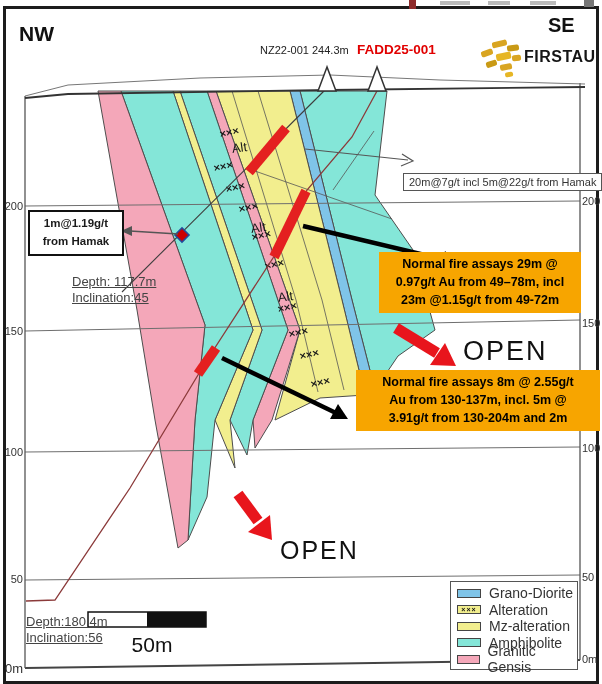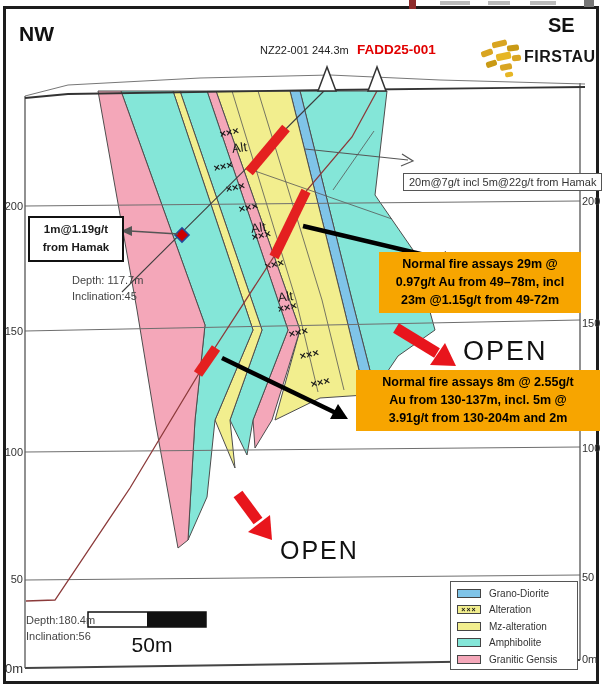--- a/index.html
+++ b/index.html
@@ -8,32 +8,32 @@
   .abs{position:absolute;}
   .compass{font-size:21px;font-weight:bold;color:#111;}
   .hole-label{font-size:11px;color:#222;white-space:nowrap;}
   .hole-label.red{font-size:13.5px;font-weight:bold;color:#e10000;}
   .logo-text{font-size:16px;font-weight:bold;color:#151515;letter-spacing:0.5px;}
   .white-box{background:#fff;border:2px solid #111;text-align:center;font-weight:bold;font-size:11.5px;line-height:1.55;color:#1a1a1a;padding:3px 2px;}
   .note-box{background:#fefefe;border:1.5px solid #555;font-size:11px;color:#333;white-space:nowrap;padding:2px 5px;}
   .assay-box{background:#f7a500;color:#000;font-weight:bold;font-size:12.5px;line-height:1.42;text-align:center;padding:4px 2px;}
   .open{font-size:27px;font-weight:500;letter-spacing:2px;color:#111;}
   .open.small{font-size:25px;}
-  .depth-note{font-size:11px;color:#444;white-space:nowrap;line-height:1.9;}
+  .depth-note{font-size:13px;color:#444;text-decoration:underline;white-space:nowrap;line-height:1.9;}
   .tick{font-size:11px;color:#333;}
   .tick.left{width:21px;text-align:right;}
   .legend{background:#fff;border:1.5px solid #555;padding:3px 0 0 6px;box-sizing:border-box;}
   .legend-row{display:flex;align-items:center;height:16.5px;gap:8px;}
   .sw{width:24px;height:9px;border:1px solid #444;box-sizing:border-box;display:flex;align-items:center;justify-content:center;font-size:7px;line-height:7px;color:#111;font-weight:bold;letter-spacing:1px;}
   .sw0{background:#7fc4e8;}
   .sw1{background:#f2ee8e;}
   .sw2{background:#f2ee8e;}
   .sw3{background:#84e6d8;}
   .sw4{background:#f4a7b9;}
-  .legend-label{font-size:10px;color:#333;}
+  .legend-label{font-size:14px;color:#333;}
   .scale-label{font-size:21px;color:#111;}
   .artifact{background:#bbb;}
 </style>
 </head>
 <body>
 
 <div class="frame"></div>
 
 <div class="abs artifact" style="left:409px;top:0;width:7px;height:9px;background:#8d2a2a;"></div>
 <div class="abs artifact" style="left:440px;top:1px;width:30px;height:4px;"></div>
@@ -152,21 +152,21 @@
 </svg>
 
 <div class="abs compass" style="left:19px;top:22px;">NW</div>
 <div class="abs compass" style="left:548px;top:14px;font-weight:600;font-size:20px;text-align:right;">SE</div>
 
 <div class="abs hole-label" style="left:260px;top:44px;">NZ22-001 244.3m</div>
 <div class="abs hole-label red" style="left:357px;top:42px;">FADD25-001</div>
 
 <div class="abs logo-text" style="left:524px;top:48px;">FIRSTAU</div>
 
-<div class="abs white-box" style="left:28px;top:216px;width:88px;">
+<div class="abs white-box" style="left:28px;top:210px;width:88px;">
   <div>1m@1.19g/t</div>
   <div>from Hamak</div>
 </div>
 
 <div class="abs depth-note" style="left:72px;top:270px;">Depth:  117.7m</div>
 <div class="abs depth-note" style="left:72px;top:286px;">Inclination:45</div>
 
 <div class="abs depth-note" style="left:26px;top:610px;">Depth:180.4m</div>
 <div class="abs depth-note" style="left:26px;top:626px;">Inclination:56</div>
 

